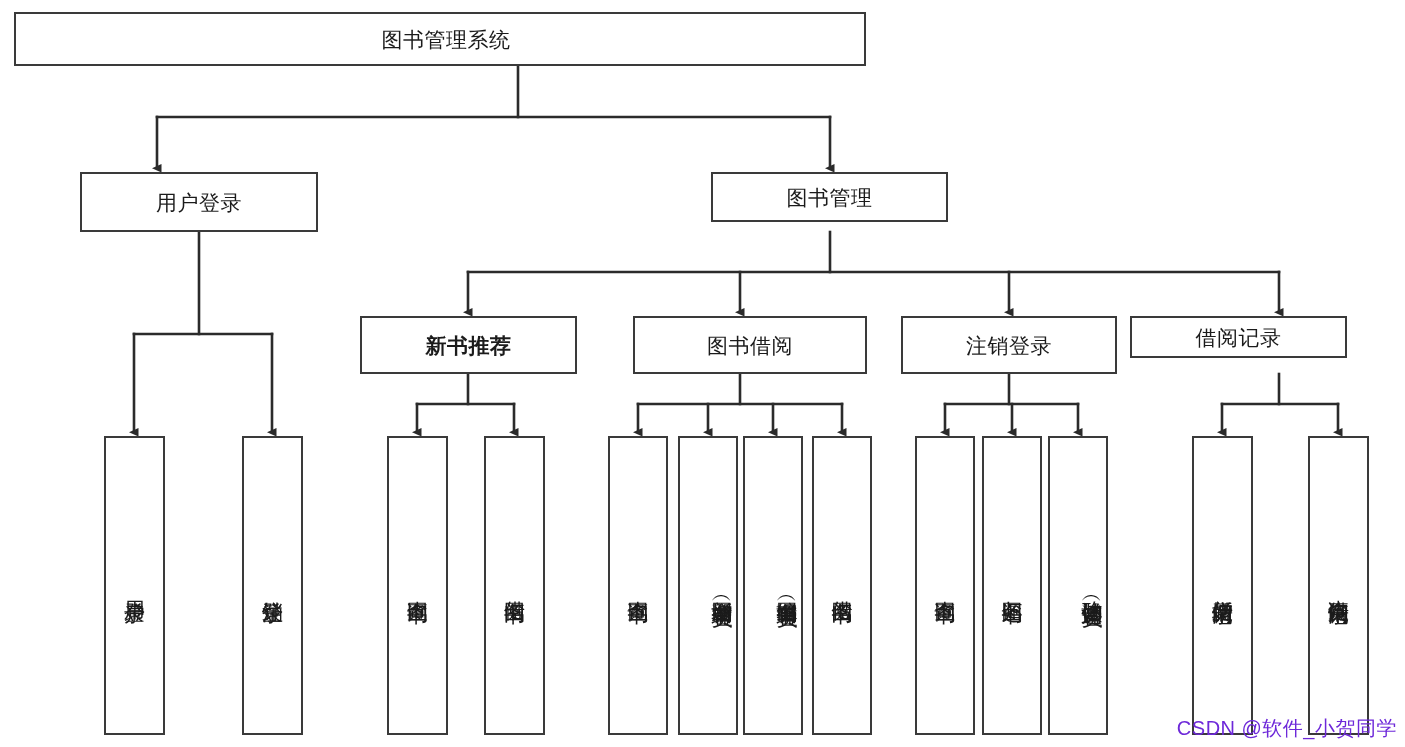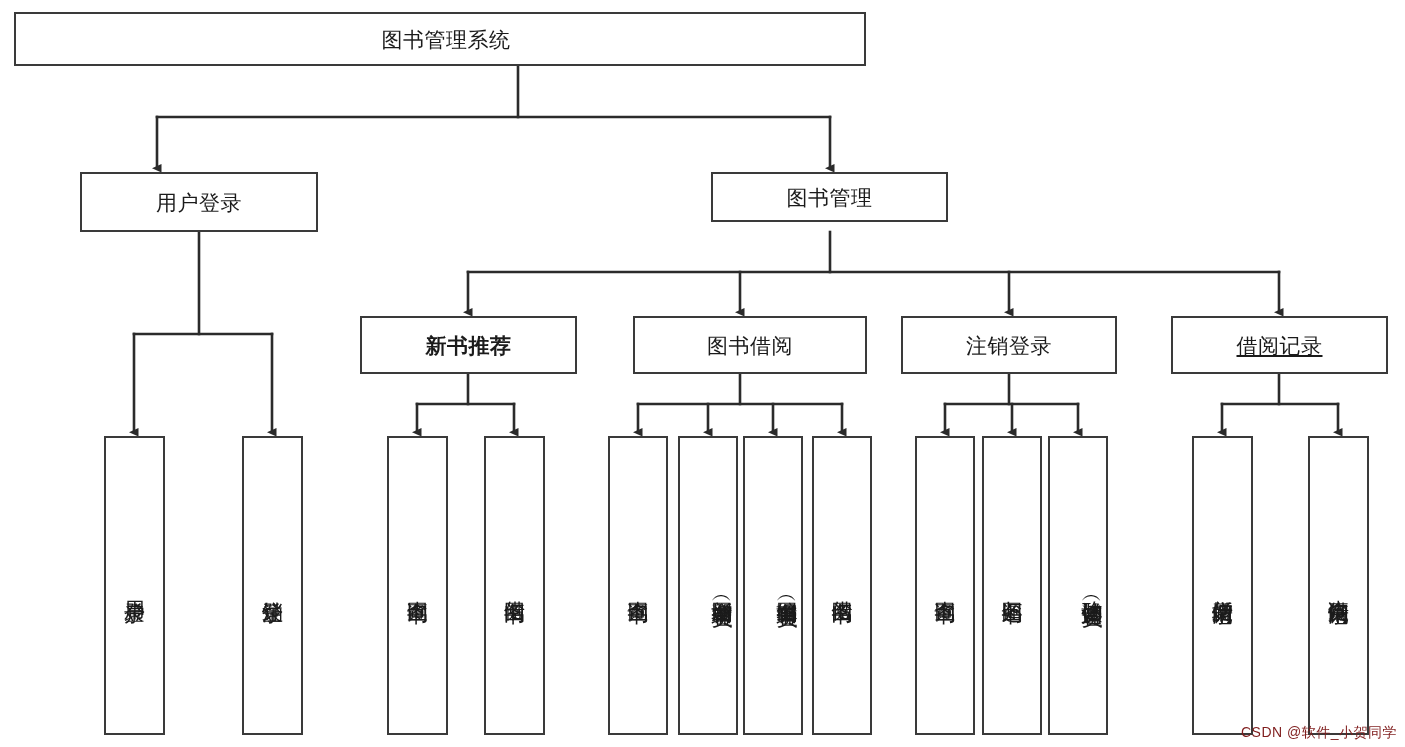--- a/index.html
+++ b/index.html
@@ -51,22 +51,22 @@
     white-space: nowrap;
   }
   .node-v.centered {
     align-items: center;
     padding-top: 0;
   }
   .watermark {
     position: absolute;
     right: 8px;
     bottom: 5px;
-    font-size: 14px;
-    color: #7f1d1d;
+    font-size: 20px;
+    color: #6d28d9;
     z-index: 3;
     white-space: nowrap;
     letter-spacing: 0.5px;
   }
 </style>
 </head>
 <body>
 
 <div id="canvas">
 
@@ -126,21 +126,21 @@
   </svg>
 
   <div class="node node-h" style="left:14px; top:12px; width:852px; height:54px;padding-left:12px;">图书管理系统</div>
 
   <div class="node node-h" style="left:80px; top:172px; width:238px; height:60px;">用户登录</div>
   <div class="node node-h" style="left:711px; top:172px; width:237px; height:50px;">图书管理</div>
 
   <div class="node node-h" style="left:360px; top:316px; width:217px; height:58px;font-weight:bold;">新书推荐</div>
   <div class="node node-h" style="left:633px; top:316px; width:234px; height:58px;">图书借阅</div>
   <div class="node node-h" style="left:901px; top:316px; width:216px; height:58px;">注销登录</div>
-  <div class="node node-h" style="left:1171px; top:316px; width:217px; height:58px;text-decoration:underline;">借阅记录</div>
+  <div class="node node-h" style="left:1130px; top:316px; width:217px; height:42px;">借阅记录</div>
 
   <div class="node node-v centered" style="left:104px; top:436px; width:61px; height:299px;">用户登录</div>
   <div class="node node-v centered" style="left:242px; top:436px; width:61px; height:299px;">注销登录</div>
 
   <div class="node node-v centered" style="left:387px; top:436px; width:61px; height:299px;">查询图书</div>
   <div class="node node-v centered" style="left:484px; top:436px; width:61px; height:299px;">借阅图书</div>
 
   <div class="node node-v centered" style="left:608px; top:436px; width:60px; height:299px;">查询图书</div>
   <div class="node node-v" style="left:678px; top:436px; width:60px; height:299px;">新增图书（管理员）</div>
   <div class="node node-v" style="left:743px; top:436px; width:60px; height:299px;">编辑图书（管理员）</div>

